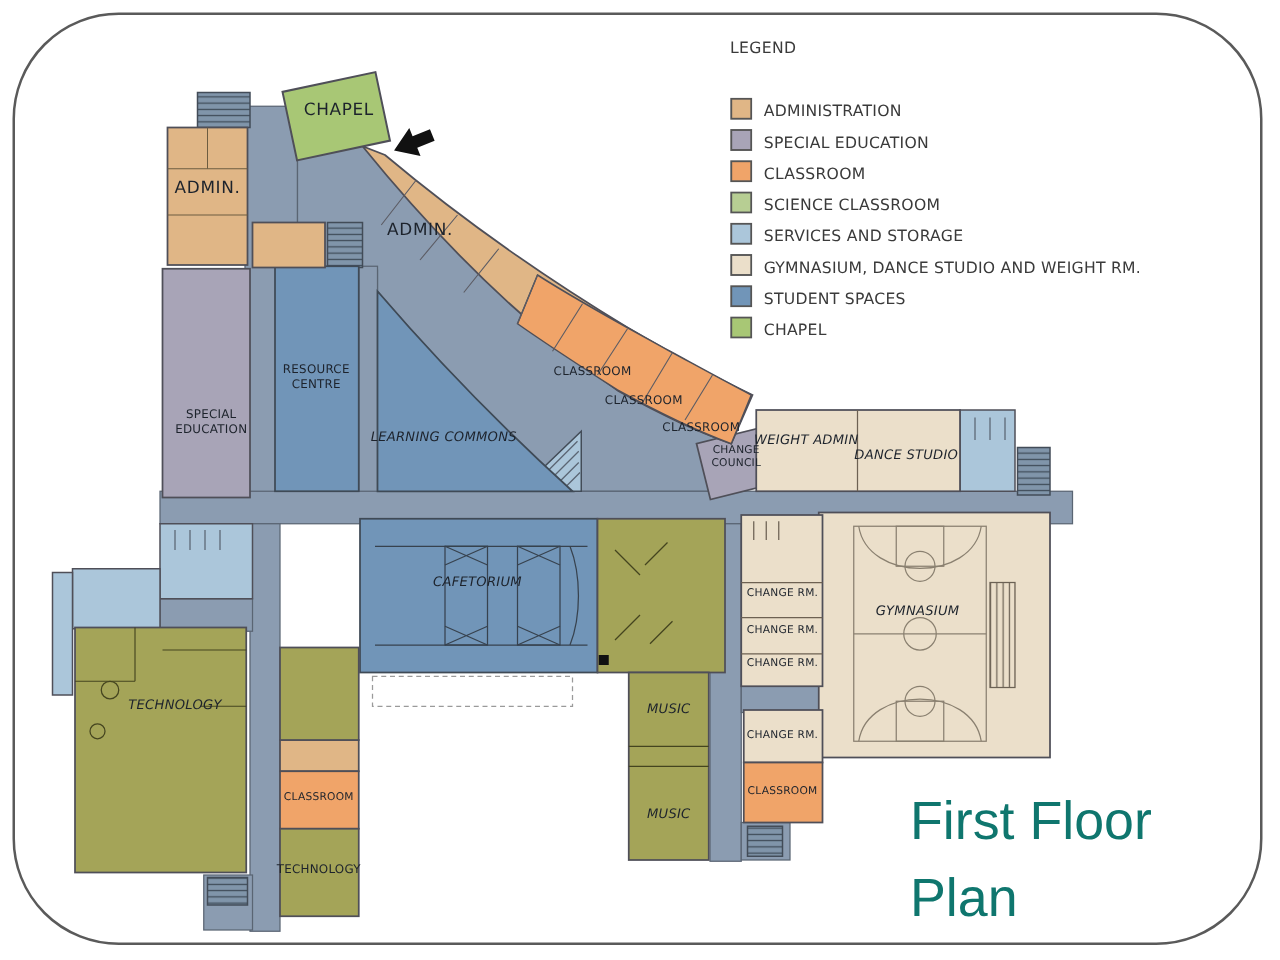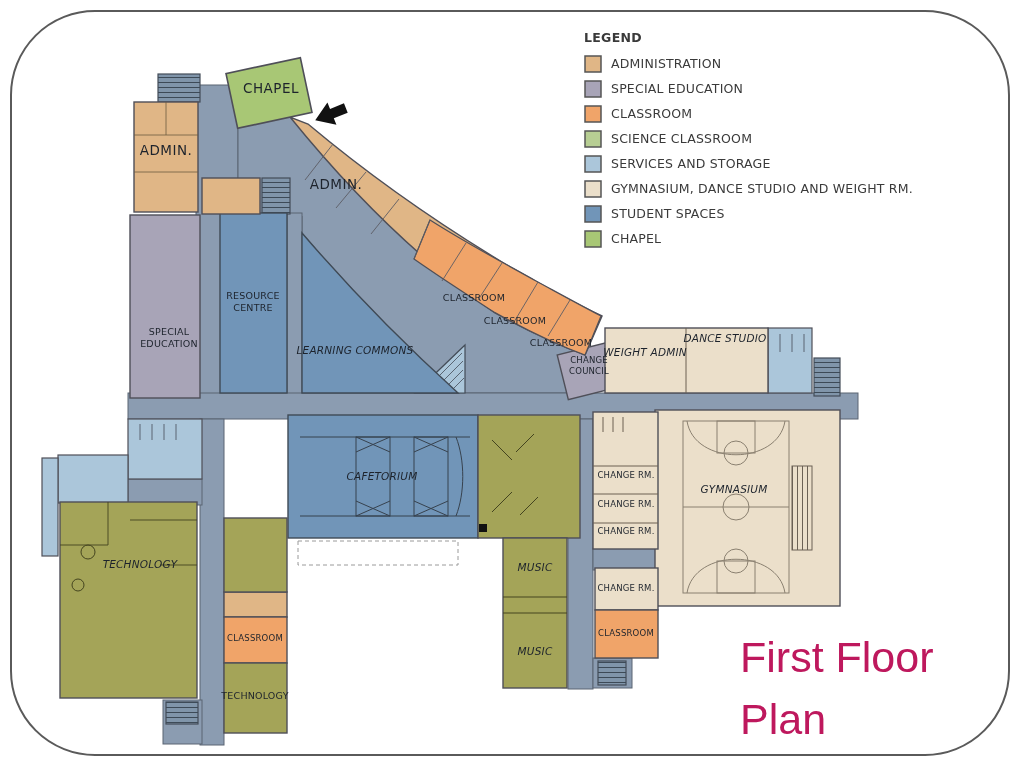--- a/index.html
+++ b/index.html
@@ -9,28 +9,28 @@
          border:2px solid #5a5a5a;border-radius:85px;}
   #plan-svg{position:absolute;left:0;top:0;width:1024px;height:768px;}
   
   .lbl{position:absolute;transform:translateX(-50%);text-align:center;color:#1d232c;
        font-size:9.5px;letter-spacing:.2px;white-space:pre-line;line-height:1.25;}
   .lbl.lg{font-size:13.5px;letter-spacing:.5px;}
   .lbl.md{font-size:10.5px;font-style:italic;}
   .lbl.sm{font-size:8.5px;}
   
   #legend{position:absolute;left:584px;top:30px;}
-  #legend .ltitle{font-size:12.5px;font-weight:700;color:#3a3a3a;margin-bottom:6px;letter-spacing:.3px;}
-  .lrow{display:flex;align-items:center;height:25px;}
+  #legend .ltitle{font-size:12.5px;font-weight:400;color:#3a3a3a;margin-bottom:26px;letter-spacing:.3px;}
+  .lrow{display:flex;align-items:flex-end;height:25px;}
   .lrow svg{flex:0 0 auto;margin-right:9px;}
   .lrow .ltext{font-size:12.5px;font-weight:500;color:#3a3a3a;letter-spacing:.2px;}
   
   #slide-title{position:absolute;left:728px;top:626px;width:260px;
-       font-family:"Liberation Sans",sans-serif;font-size:43px;color:#be185d;
-       line-height:1.45;white-space:pre-line;margin-left:12px;}
+       font-family:"Liberation Sans",sans-serif;font-size:43px;color:#0f766e;
+       line-height:1.45;white-space:pre-line;}
 </style>
 </head>
 <body>
 
 <div id="stage">
   <div id="frame"></div>
 
   <svg id="plan-svg" viewBox="0 0 1024 768">
     <defs>
       <pattern id="stairsH" width="5" height="5" patternUnits="userSpaceOnUse">
@@ -168,28 +168,28 @@
 EDUCATION</div>
   <div class="lbl" style="left:253px;top:290px">RESOURCE
 CENTRE</div>
   <div class="lbl md" style="left:355px;top:344px">LEARNING COMMONS</div>
   <div class="lbl" style="left:474px;top:292px">CLASSROOM</div>
   <div class="lbl" style="left:515px;top:315px">CLASSROOM</div>
   <div class="lbl" style="left:561px;top:337px">CLASSROOM</div>
   <div class="lbl sm" style="left:589px;top:355px">CHANGE
 COUNCIL</div>
   <div class="lbl md" style="left:645px;top:346px">WEIGHT ADMIN</div>
-  <div class="lbl md" style="left:725px;top:332px">DANCE STUDIO</div>
+  <div class="lbl md" style="left:725px;top:358px">DANCE STUDIO</div>
   <div class="lbl md" style="left:734px;top:483px">GYMNASIUM</div>
   <div class="lbl sm" style="left:626px;top:470px">CHANGE RM.</div>
   <div class="lbl sm" style="left:626px;top:499px">CHANGE RM.</div>
   <div class="lbl sm" style="left:626px;top:526px">CHANGE RM.</div>
   <div class="lbl sm" style="left:626px;top:583px">CHANGE RM.</div>
   <div class="lbl sm" style="left:626px;top:628px">CLASSROOM</div>
-  <div class="lbl md" style="left:382px;top:470px">CAFETORIUM</div>
+  <div class="lbl md" style="left:382px;top:460px">CAFETORIUM</div>
   <div class="lbl md" style="left:535px;top:561px">MUSIC</div>
   <div class="lbl md" style="left:535px;top:645px">MUSIC</div>
   <div class="lbl md" style="left:140px;top:558px">TECHNOLOGY</div>
   <div class="lbl sm" style="left:255px;top:633px">CLASSROOM</div>
   <div class="lbl" style="left:255px;top:690px">TECHNOLOGY</div>
 
   <div id="legend">
     <div class="ltitle">LEGEND</div>
 
     <div class="lrow">

